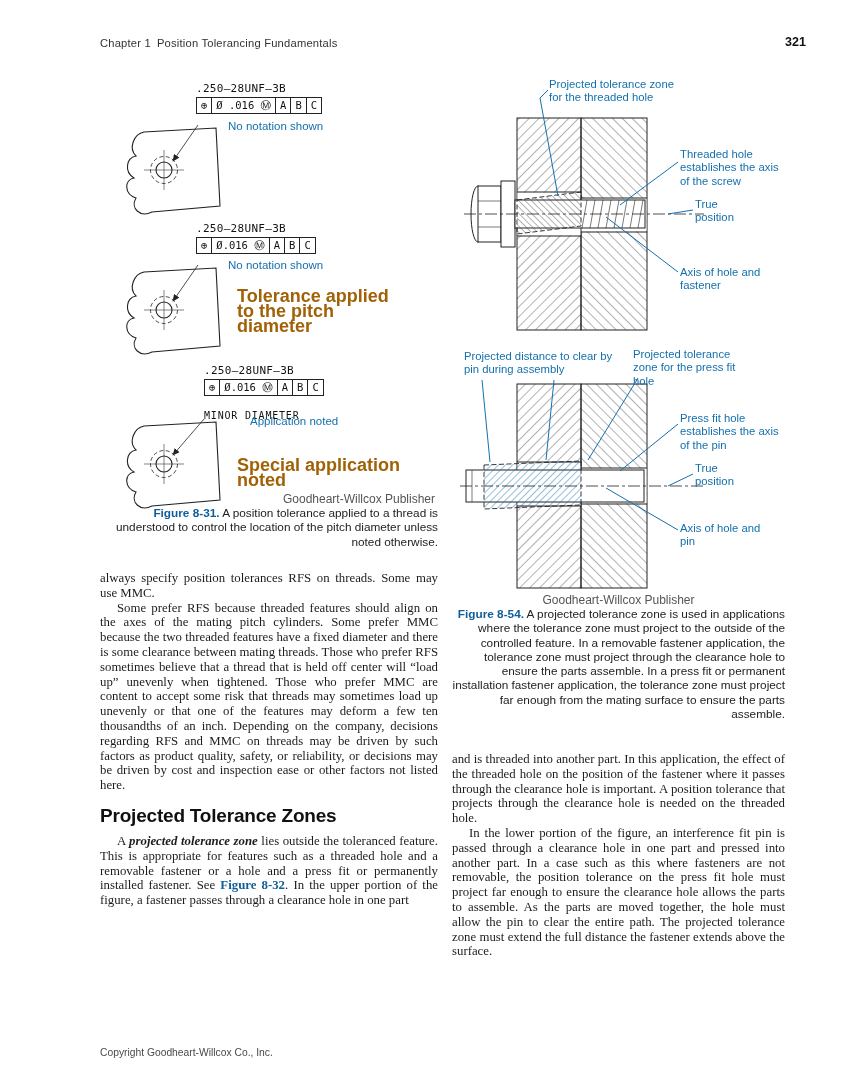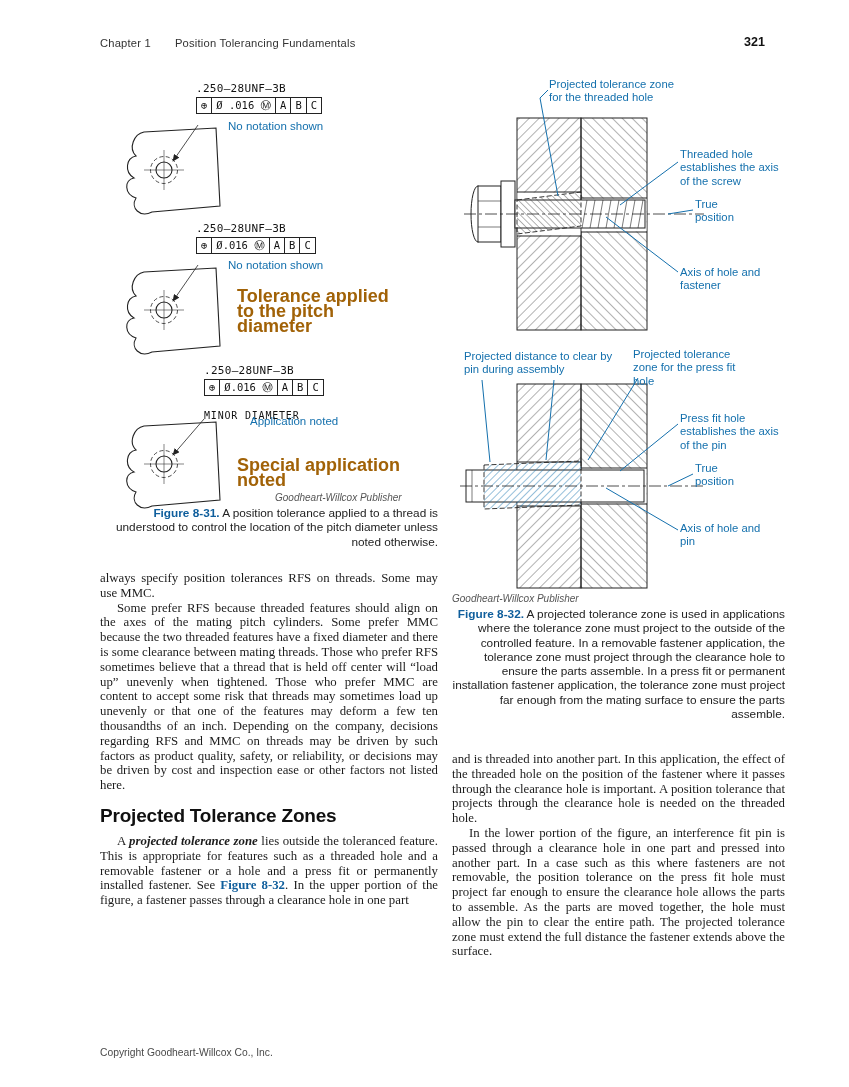--- a/index.html
+++ b/index.html
@@ -2,42 +2,42 @@
 <html><head>
 <meta charset="utf-8">
 <style>
   html,body{margin:0;padding:0;background:#e8e8e8}
   .page{position:relative;width:849px;height:1087px;margin:0 auto;background:#ffffff;
         font-family:"Liberation Serif",serif;color:#1c1c1c;overflow:hidden}
   .abs{position:absolute}
 
   
   .head{font-family:"Liberation Sans",sans-serif;font-size:11.2px;color:#333;letter-spacing:.2px}
-  .head .ttl{margin-left:24px}
+  .head .ttl{margin-left:6px}
   .pagenum{font-family:"Liberation Sans",sans-serif;font-size:12.5px;font-weight:bold;color:#111}
   .footer{font-family:"Liberation Sans",sans-serif;font-size:10.3px;color:#4a4a4a}
 
   
   .tech{font-family:"DejaVu Sans Mono",monospace;font-size:11px;letter-spacing:.3px;color:#111;white-space:nowrap}
   .tech.small{font-size:10px;margin-top:14px;letter-spacing:.8px}
   .fcf{display:inline-flex;border:1.2px solid #222;background:#fff;margin-top:2px}
   .fcf .cell{padding:1px 4px;border-left:1.2px solid #222;
              font-family:"DejaVu Sans Mono",monospace;font-size:10.5px;line-height:1.25;color:#111;white-space:nowrap}
   .fcf .cell:first-child{border-left:none}
 
   .note{font-family:"Liberation Sans",sans-serif;font-size:11.5px;color:#1470ad;white-space:nowrap}
   .bluelabel{font-family:"Liberation Sans",sans-serif;font-size:18px;line-height:15px;font-weight:bold;color:#a16207}
 
   
   .figlabel{position:absolute;font-family:"Liberation Sans",sans-serif;font-size:11.3px;line-height:13.4px;color:#1470ad}
 
   
   .caption{font-family:"Liberation Sans",sans-serif;font-size:11.8px;line-height:14.3px;color:#222;text-align:right}
   .cap-lead{color:#0f5e9c;font-weight:bold}
-  .credit{font-family:"Liberation Sans",sans-serif;font-style:italic;font-size:10px;color:#555;text-align:left}
+  .credit{font-family:"Liberation Sans",sans-serif;font-size:12px;color:#555;text-align:center}
 
   
   .bodycol p{margin:0;font-size:12.8px;line-height:14.8px;text-align:justify}
   .bodycol .indent{text-indent:17px}
   .bodycol h2{margin:12px 0 7px 0;font-family:"Liberation Sans",sans-serif;font-size:19px;
               letter-spacing:-.2px;color:#101010}
   .bi{font-style:italic;font-weight:bold}
   .figref{color:#0f5e9c;font-weight:bold;text-decoration:none;cursor:pointer}
 
   
@@ -76,21 +76,21 @@
       </pattern>
       <marker id="arr" markerWidth="9" markerHeight="8" refX="8" refY="4" orient="auto">
         <path d="M0,0 L9,4 L0,8 z" fill="#222"></path>
       </marker>
     </defs>
   </svg>
 
   <div class="abs head" style="left:100px;top:37px">
     <span>Chapter 1</span><span class="ttl">Position Tolerancing Fundamentals</span>
   </div>
-  <div class="abs pagenum" style="left:744px;top:35px">321</div>
+  <div class="abs pagenum" style="left:785px;top:35px">321</div>
 
   <section class="abs" style="left:100px;top:82px;width:345px;height:484px">
 
     <div class="abs" style="left:96px;top:0">
       <div class="tech">.250–28UNF–3B</div>
       <div class="fcf">
         <span class="cell">⊕</span>
         <span class="cell">Ø .016 Ⓜ</span>
         <span class="cell">A</span>
         <span class="cell">B</span>
@@ -229,21 +229,21 @@
     </svg>
     <div class="figlabel" style="left:12px;top:2px;width:162px">Projected distance to clear by pin during assembly</div>
     <div class="figlabel" style="left:181px;top:0;width:118px">Projected tolerance zone for the press fit hole</div>
     <div class="figlabel" style="left:228px;top:64px;width:100px">Press fit hole establishes the axis of the pin</div>
     <div class="figlabel" style="left:243px;top:114px;width:54px">True position</div>
     <div class="figlabel" style="left:228px;top:174px;width:92px">Axis of hole and pin</div>
   </section>
 
   <div class="abs credit" style="left:452px;top:593px;width:333px">Goodheart-Willcox Publisher</div>
   <div class="abs caption" style="left:452px;top:607px;width:333px">
-    <span class="cap-lead">Figure 8-32.</span>
+    <span class="cap-lead">Figure 8-54.</span>
     <span>A projected tolerance zone is used in applications where the tolerance zone must project to the outside of the controlled feature. In a removable fastener application, the tolerance zone must project through the clearance hole to ensure the parts assemble. In a press fit or permanent installation fastener application, the tolerance zone must project far enough from the mating surface to ensure the parts assemble.</span>
   </div>
 
   <section class="abs bodycol" style="left:452px;top:752px;width:333px">
     <p>and is threaded into another part. In this application, the effect of the threaded hole on the position of the fastener where it passes through the clearance hole is important. A position tolerance that projects through the clearance hole is needed on the threaded hole.</p>
     <p class="indent">In the lower portion of the figure, an interference fit pin is passed through a clearance hole in one part and pressed into another part. In a case such as this where fasteners are not removable, the position tolerance on the press fit hole must project far enough to ensure the clearance hole allows the parts to assemble. As the parts are moved together, the hole must allow the pin to clear the entire path. The projected tolerance zone must extend the full distance the fastener extends above the surface.</p>
   </section>
 
   <div class="abs footer" style="left:100px;top:1047px">Copyright Goodheart-Willcox Co., Inc.</div>
 

